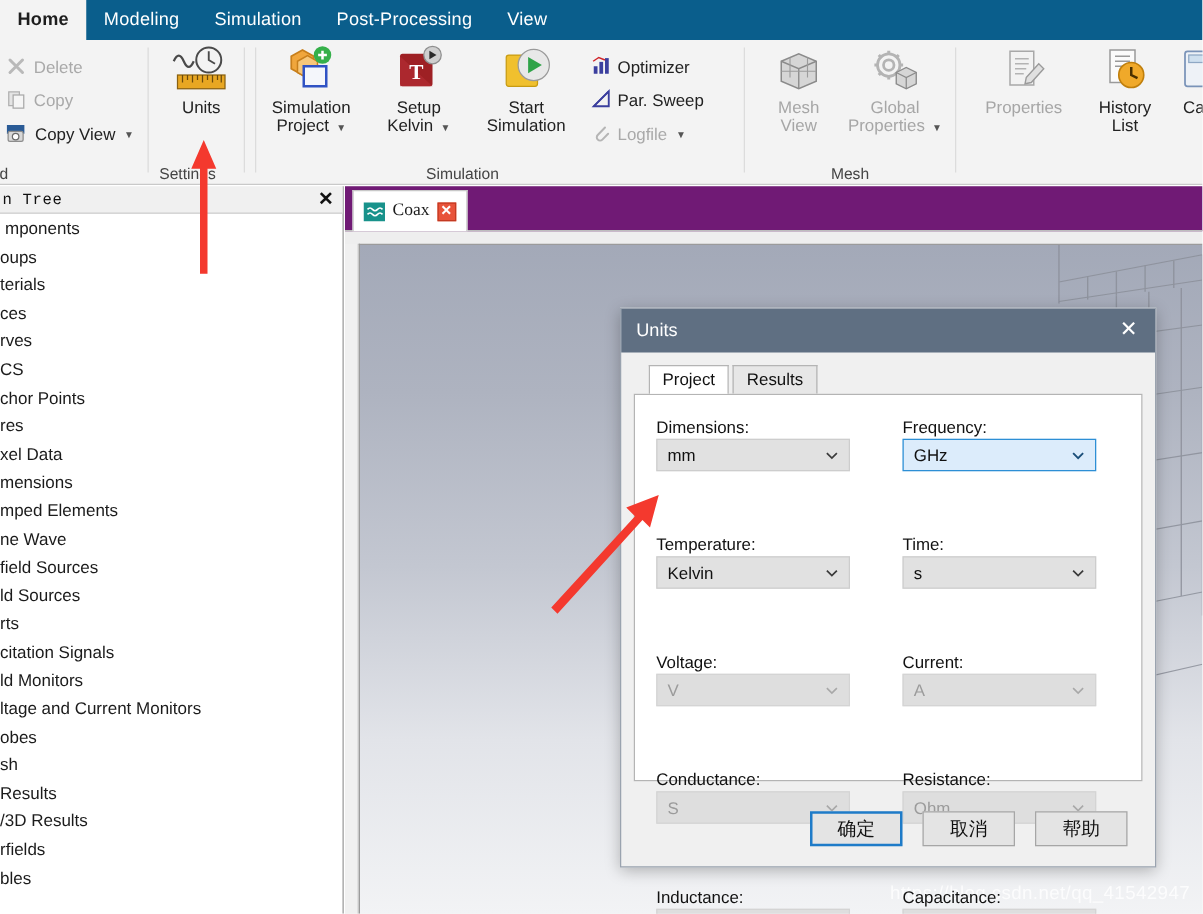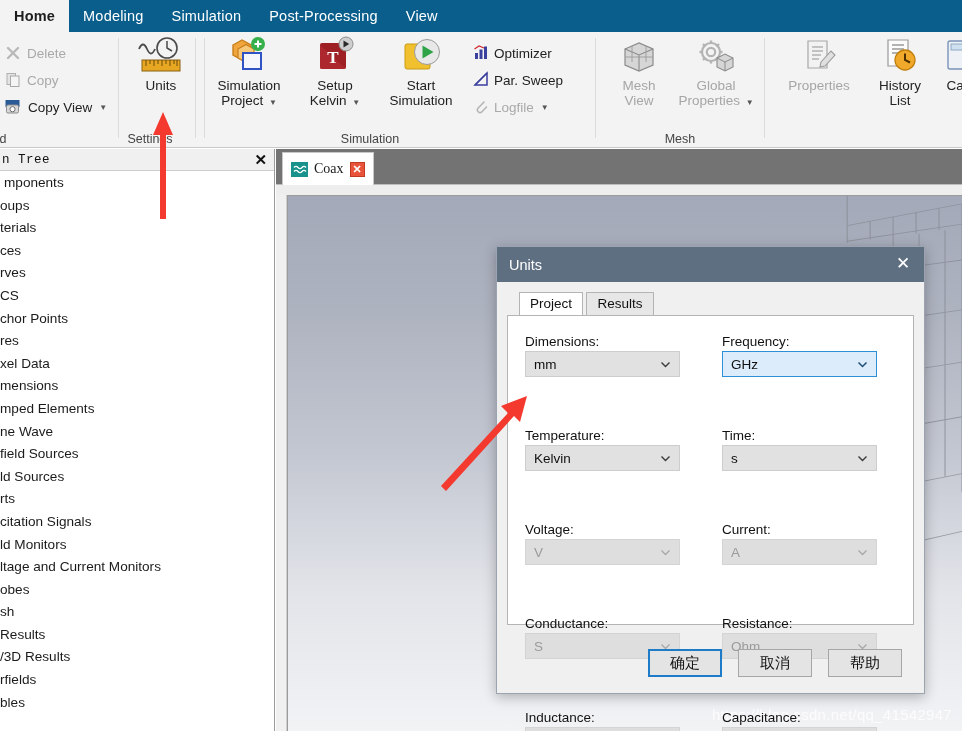--- a/index.html
+++ b/index.html
@@ -90,21 +90,21 @@
     margin-left: -26px; padding-left: 26px;
   }
 
   
   .doc-area {
     position: absolute; left: 276px; top: 149px; right: 0; bottom: 0;
     background: #eeeeee;
   }
   .doc-tabstrip {
     position: absolute; left: 0; top: 0; right: 0; height: 36px;
-    background: #737373; border-bottom: 1px solid #bdbdbd;
+    background: #701a75; border-bottom: 1px solid #bdbdbd;
   }
   .doc-tab {
     position: absolute; left: 6px; top: 3px; height: 33px;
     background: #ffffff; border: 1px solid #c8c8c8; border-bottom: none;
     display: flex; align-items: center; gap: 6px; padding: 0 8px;
   }
   .doc-tab .dt-label {
     font-family: "Liberation Serif", serif; font-size: 14px; color: #1b1b1b;
   }
   .tab-wave-icon {

